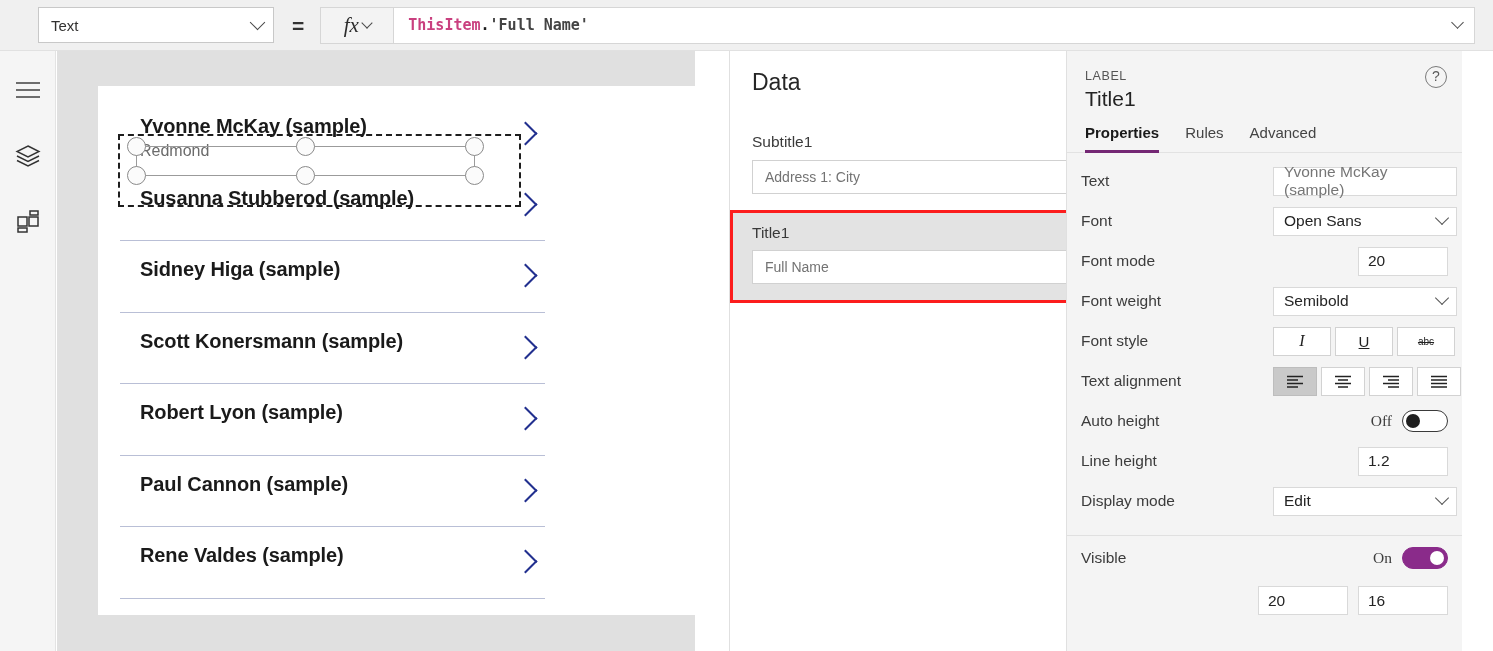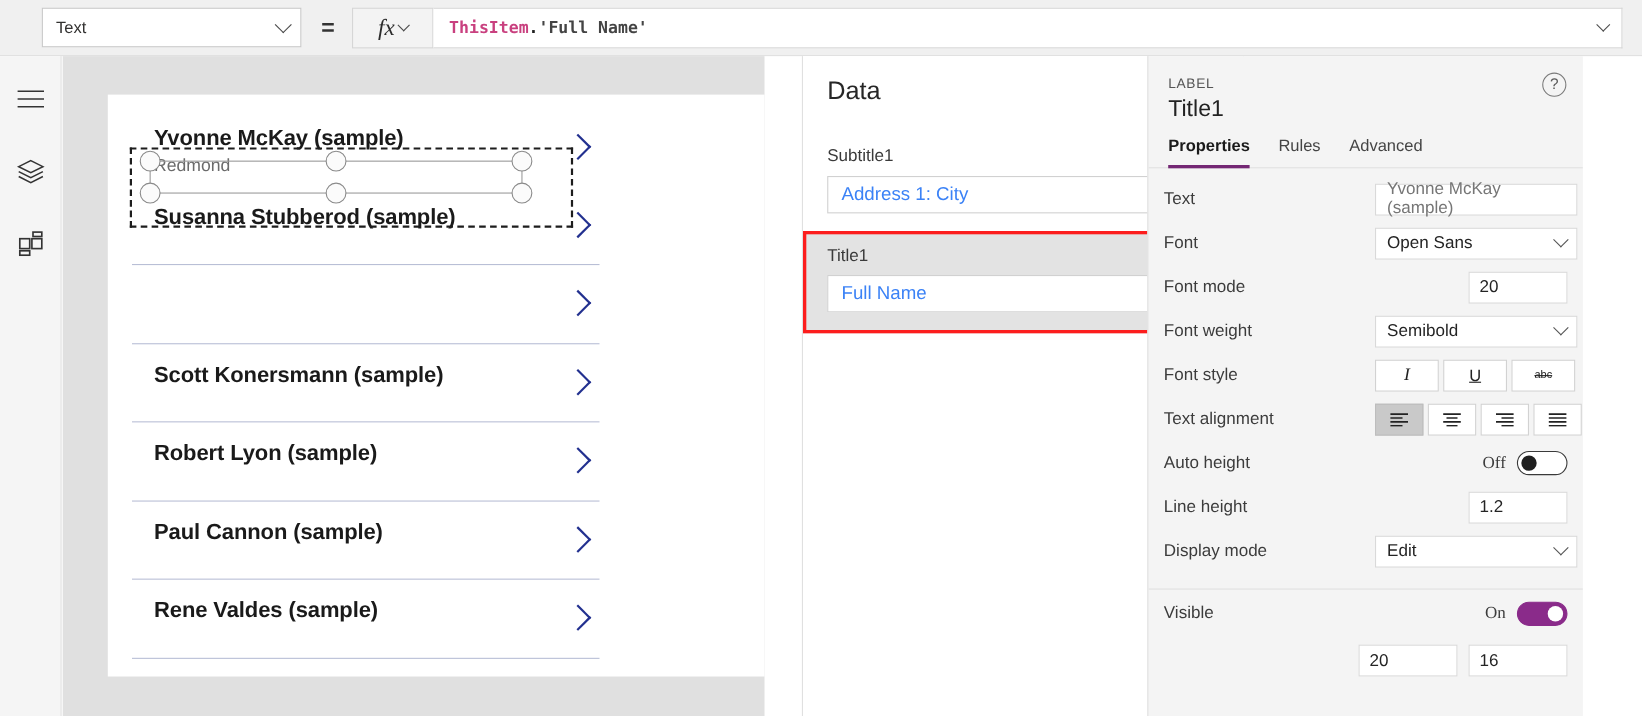--- a/index.html
+++ b/index.html
@@ -161,34 +161,34 @@
     width: 30px; height: 30px; cursor: pointer;
     display: flex; align-items: center; justify-content: center;
   }
   .dp-field { padding: 0 22px; margin-top: 20px; }
   .dp-label { font-size: 15.5px; color: #3a3a3a; margin-bottom: 9px; }
   .dp-combo {
     height: 34px;
     background: #ffffff; border: 1px solid #d1d1d1;
     display: flex; align-items: center; justify-content: space-between;
     padding: 0 12px;
-    font-size: 17px; color: #3b82f6; cursor: pointer;
+    font-size: 14px; color: #737373; cursor: pointer;
   }
   .dp-combo .chev { width: 10px; height: 10px; border-color: #666; }
   .dp-highlight {
     margin-top: 16px;
     background: #e3e3e3;
     border: 3px solid #fc1d1d;
     padding: 11px 19px 16px 19px;
   }
   .dp-highlight .dp-label { margin-bottom: 8px; }
 
   
   .props {
-    position: absolute; left: 1043px; top: 51px;
+    position: absolute; left: 1066px; top: 51px;
     width: 396px; height: 600px;
     background: #f4f4f4;
     border-left: 1px solid #e0e0e0;
     overflow: hidden;
   }
   .pp-head { position: relative; padding: 18px 20px 0 18px; }
   .pp-kicker {
     font-size: 12.5px; color: #555; letter-spacing: 0.6px;
   }
   .pp-name { font-size: 21px; color: #232323; margin-top: 4px; }
@@ -333,20 +333,21 @@
           <div class="g-sub">Redmond</div>
           <div class="g-chev"></div>
         </div>
 
         <div class="g-item">
           <div class="g-title">Susanna Stubberod (sample)</div>
           <div class="g-chev"></div>
         </div>
 
         <div class="g-item">
+          <div class="g-title">Sidney Higa (sample)</div>
           <div class="g-chev"></div>
         </div>
 
         <div class="g-item">
           <div class="g-title">Scott Konersmann (sample)</div>
           <div class="g-chev"></div>
         </div>
 
         <div class="g-item">
           <div class="g-title">Robert Lyon (sample)</div>

